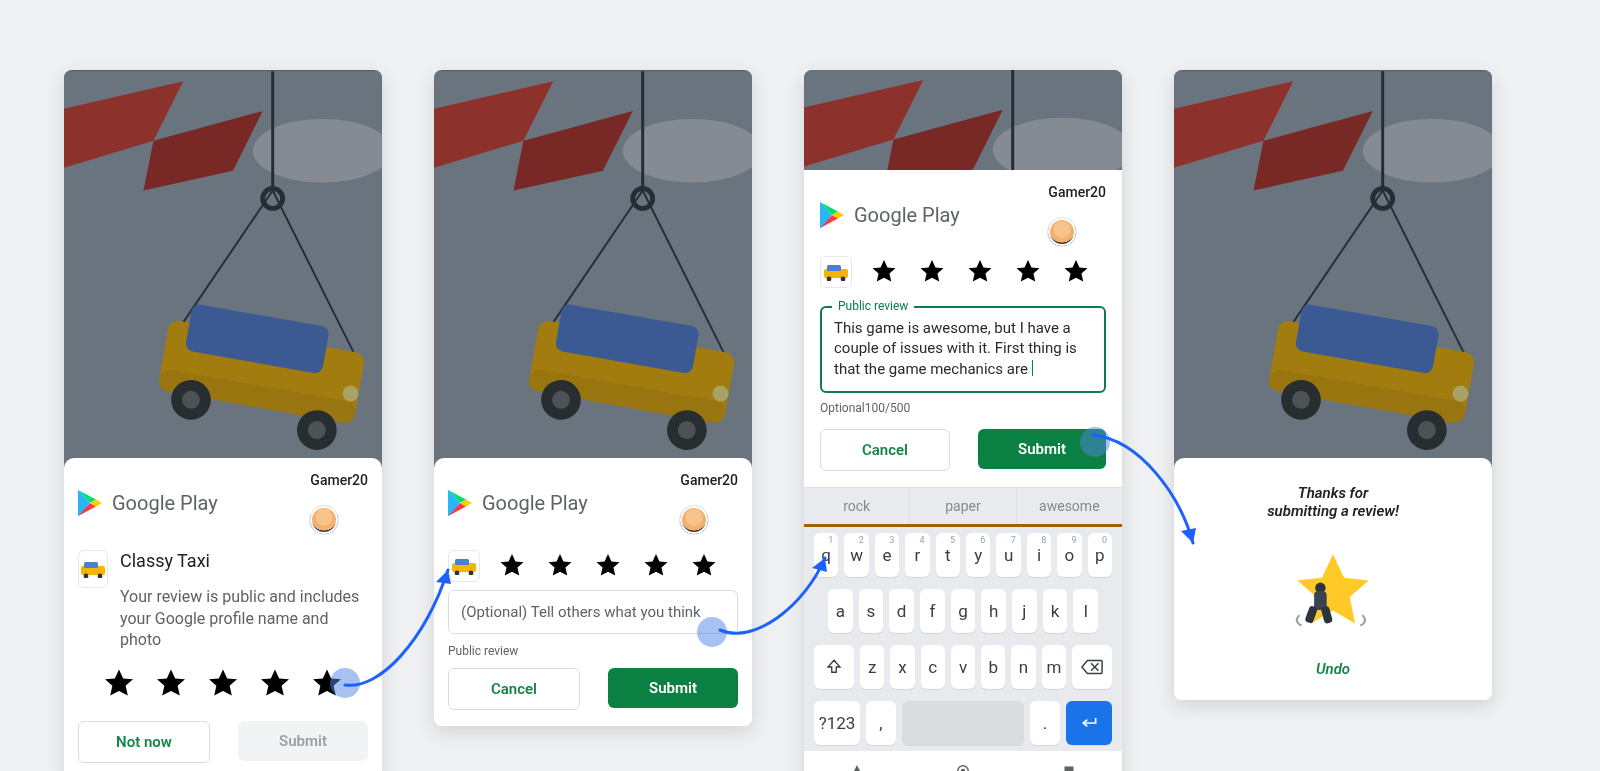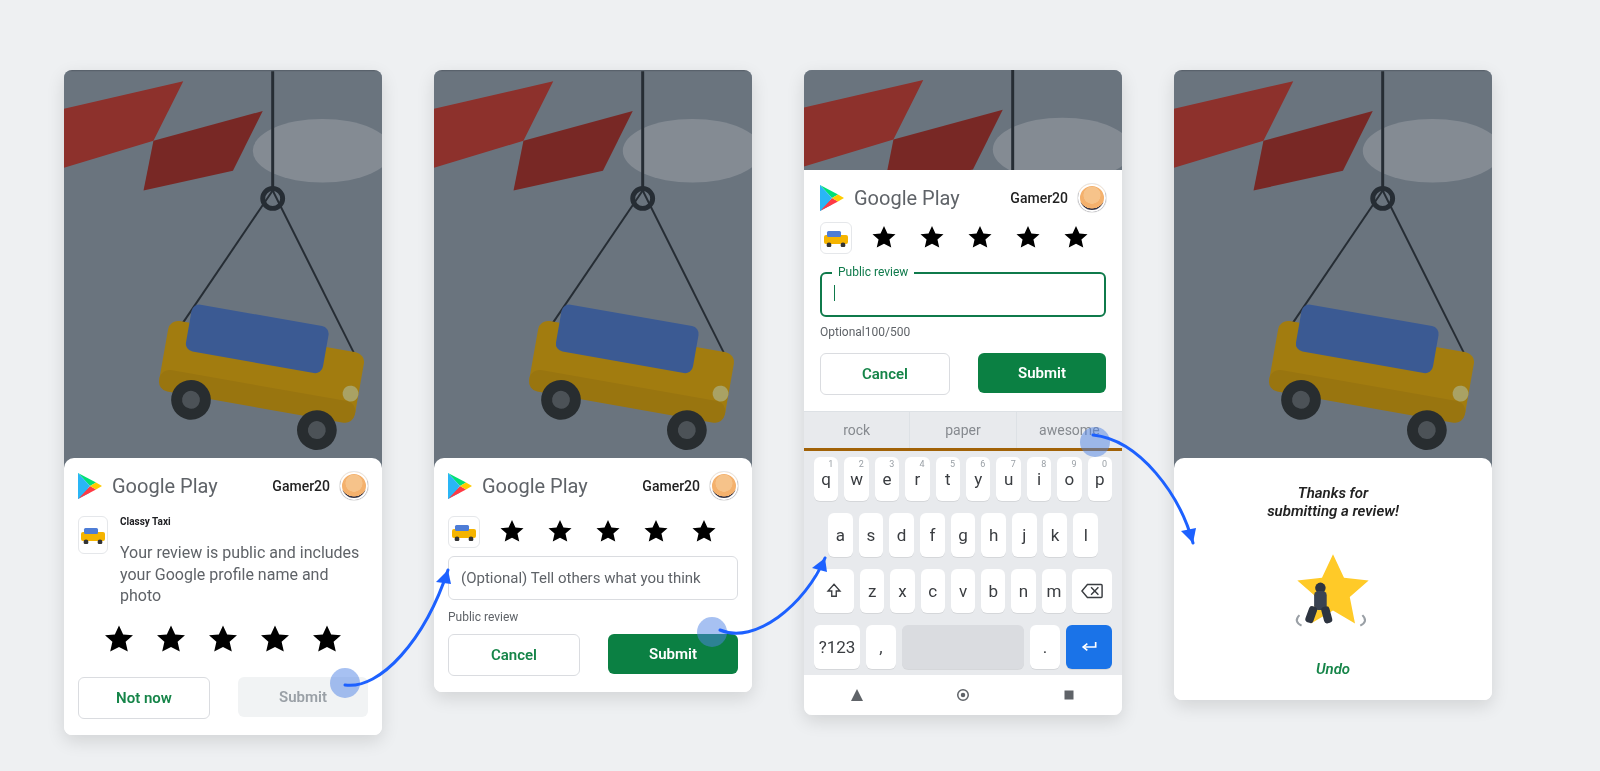--- a/index.html
+++ b/index.html
@@ -34,28 +34,28 @@
 
   .sheet{
     position:relative;background:#fff;
     border-top-left-radius:10px;border-top-right-radius:10px;
   }
 
   .play-header{display:flex;align-items:center;justify-content:space-between;padding:14px 14px 10px 14px;}
   .play-brand{display:flex;align-items:center;gap:10px;}
   .play-logo{width:24px;height:26px;flex:0 0 auto}
   .play-wordmark{font-size:20px;color:#5f6368;font-weight:400;}
-  .user{display:flex;align-items:center;gap:10px;}
+  .user{display:flex;align-items:flex-start;gap:18px;flex-direction:column;}
   .username{font-size:14px;color:#222;font-weight:500}
   .avatar{width:28px;height:28px;border-radius:50%;background:radial-gradient(circle at 50% 40%, #f6c38a 0 38%, #f4b16d 40% 60%, #334 62% 100%);box-shadow:inset 0 0 0 2px #fff,0 0 0 1px #e6e6e6;}
 
   .app-row{display:flex;gap:12px;padding:6px 14px 4px 14px}
   .app-icon{width:36px;height:36px;border:1px solid #e5e7ea;border-radius:6px;display:flex;align-items:center;justify-content:center;background:#fff}
   .app-icon svg{width:28px;height:18px}
-  .app-title{font-size:10px;font-weight:700}
+  .app-title{font-size:18px;font-weight:400}
   .app-sub{font-size:16px;color:var(--muted);line-height:1.35;margin-top:15px}
 
   .stars{display:flex;gap:18px;justify-content:center;padding:12px 14px 10px}
   .star{width:28px;height:28px;display:block}
   .stars.big .star{width:34px;height:34px}
 
   .actions{display:flex;gap:28px;padding:10px 14px 16px}
   .btn{flex:1;height:40px;border-radius:6px;font-weight:600;font-size:15px;display:flex;align-items:center;justify-content:center;border:1px solid var(--border);background:#fff;color:var(--green-text)}
   .btn.primary{background:var(--green-dark);color:#fff;border:none}
   .btn.disabled{background:#f1f3f4;color:#9aa0a6;border:none}
@@ -329,21 +329,21 @@
               <use href="#star-path"></use>
             </svg>
           <svg class="star outline" viewBox="0 0 24 24">
               <use href="#star-path"></use>
             </svg>
         </div>
       </div>
 
       <div class="field">
         <span class="label">Public review</span>
-        <span class="cursor"></span>
+        <span class="text">This game is awesome, but I have a couple of issues with it. First thing is that the game mechanics are </span><span class="cursor"></span>
       </div>
       <div class="helper">
         <span>Optional</span>
         <span>100/500</span>
       </div>
 
       <div class="actions" style="padding:14px 0 6px">
         <div class="btn">Cancel</div>
         <div class="btn primary">Submit</div>
       </div>

